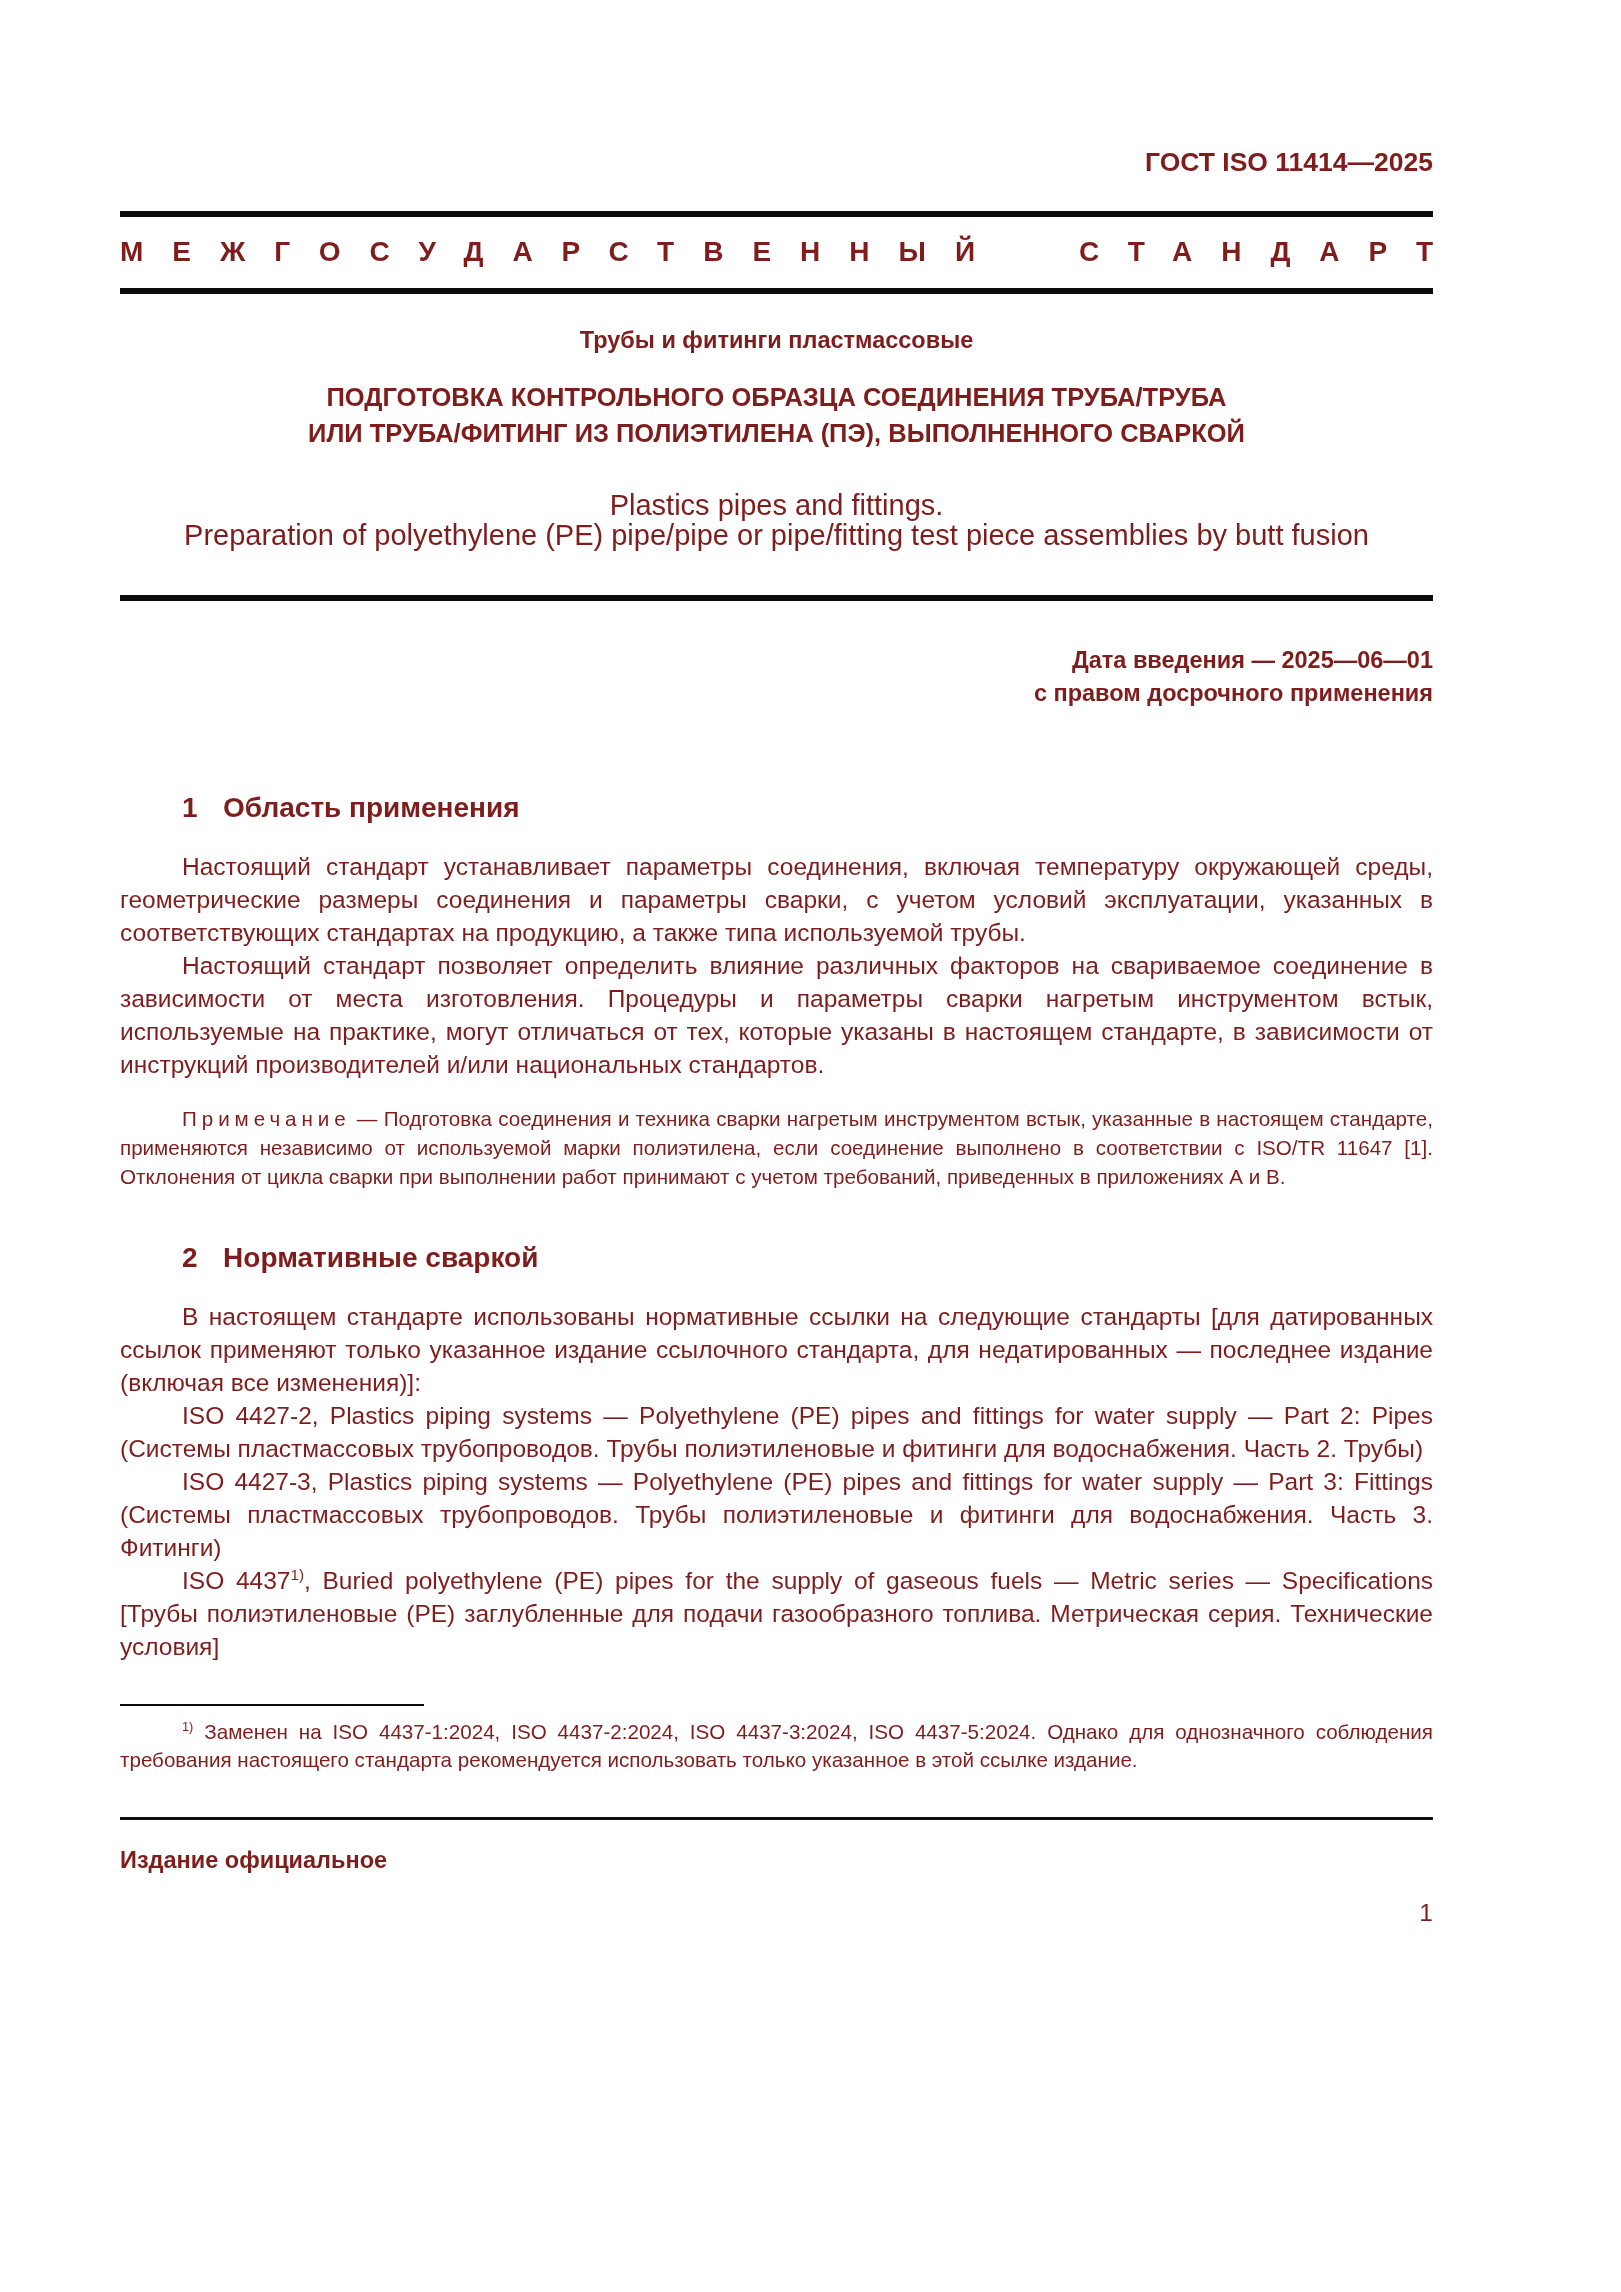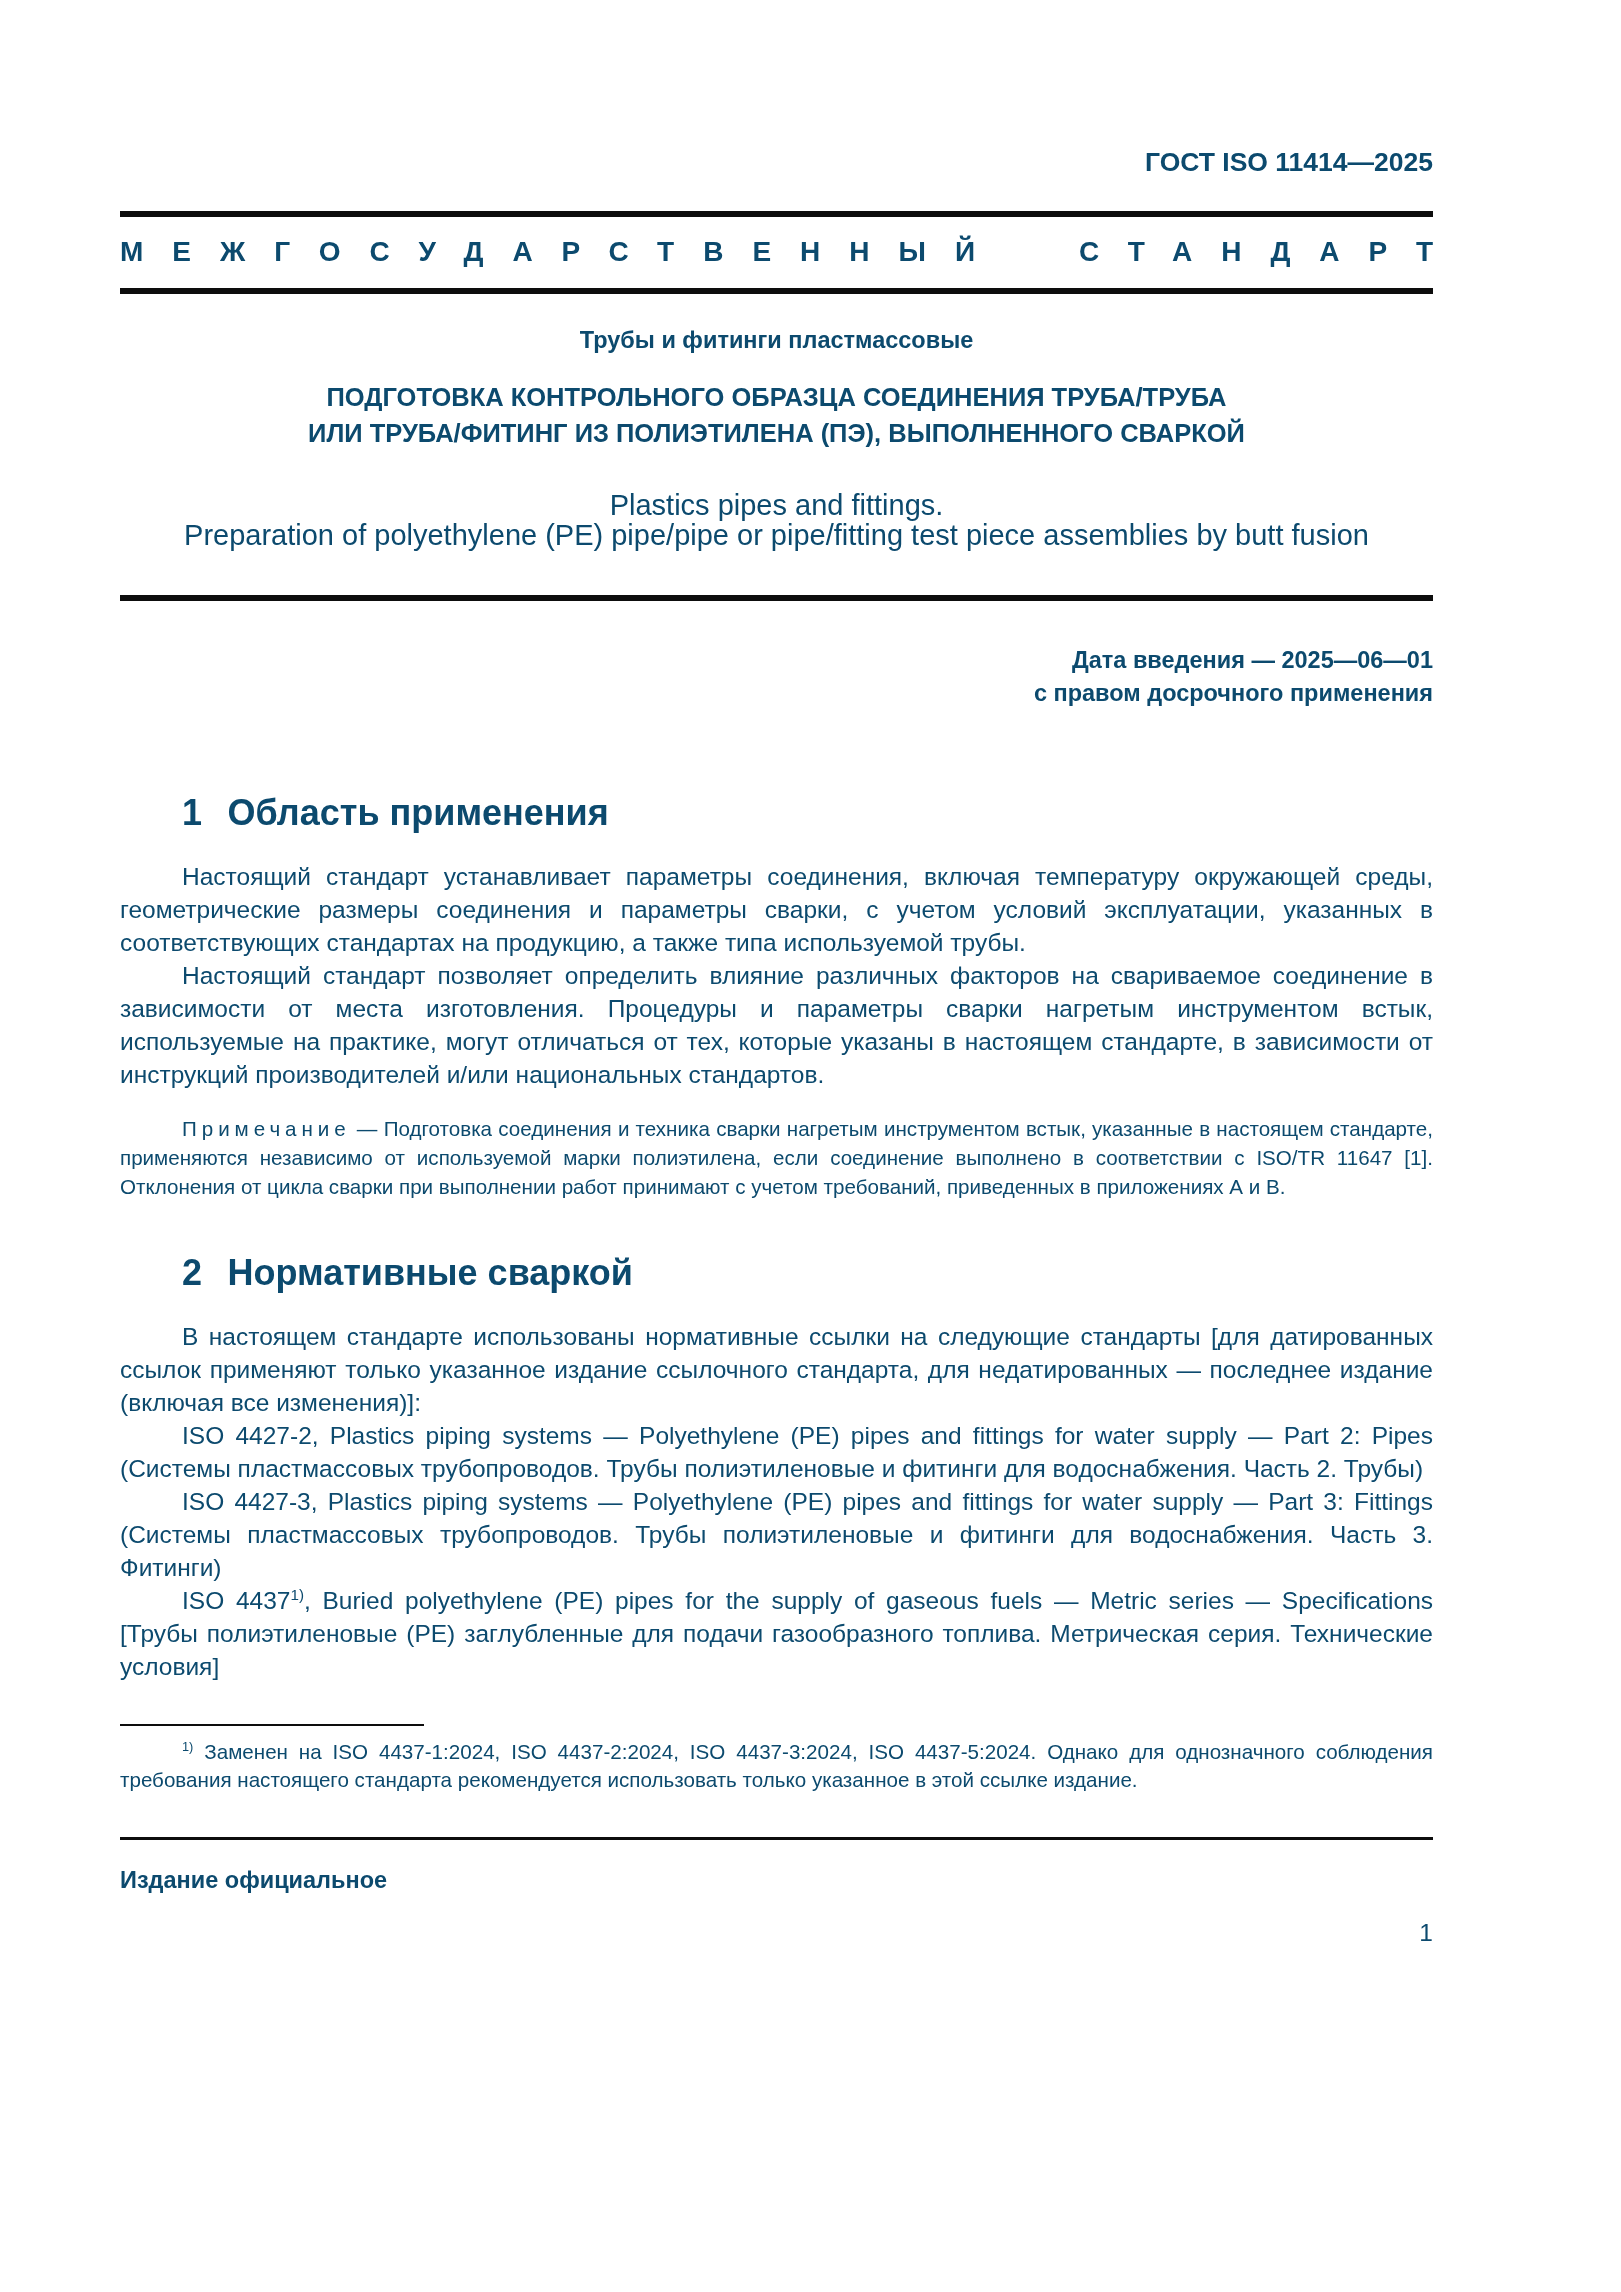--- a/index.html
+++ b/index.html
@@ -3,21 +3,21 @@
 <meta charset="utf-8">
 <style>
   html, body { margin: 0; padding: 0; background: #ffffff; }
   .page {
     position: relative;
     width: 1621px;
     height: 2293px;
     box-sizing: border-box;
     padding: 147px 188px 0 120px;
     background: #ffffff;
-    color: #0c4a6e;
+    color: #7f1d1d;
     font-family: "Liberation Sans", "DejaVu Sans", sans-serif;
     overflow: hidden;
   }
   .doc-code { text-align: right; font-weight: bold; font-size: 26.5px; }
   .rule { background: #0d0d0d; height: 5.9px; }
   .rule-top { margin-top: 33px; }
   .band {
     display: flex;
     justify-content: space-between;
     font-weight: bold;
@@ -26,21 +26,21 @@
     white-space: nowrap;
   }
   .band span { letter-spacing: 29px; }
   .band span:last-child { margin-right: -29px; }
   .subject { text-align: center; font-weight: bold; font-size: 23.5px; margin-top: 33px; }
   .title-ru { text-align: center; font-weight: bold; font-size: 25.5px; line-height: 36px; margin-top: 25.5px; }
   .title-en { text-align: center; font-size: 29px; line-height: 30px; margin-top: 39px; }
   .rule-mid { margin-top: 45px; }
   .date-block { text-align: right; font-weight: bold; font-size: 23.5px; line-height: 33px; margin-top: 43px; }
   .sec {
-    font-size: 36px;
+    font-size: 28px;
     font-weight: bold;
     margin: 82px 0 25.5px 62px;
   }
   .sec .sec-num { margin-right: 25.5px; }
   .sec2 { margin-top: 51px; }
   .body {
     font-size: 24.5px;
     line-height: 33px;
     text-align: justify;
     text-indent: 62px;

